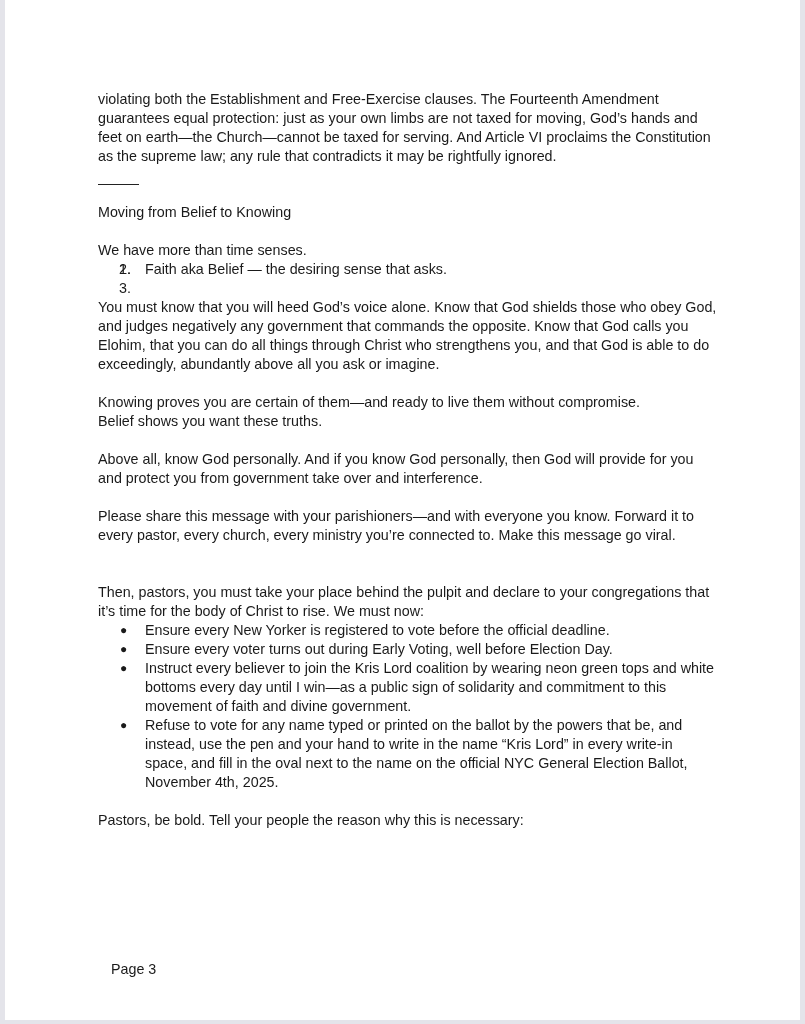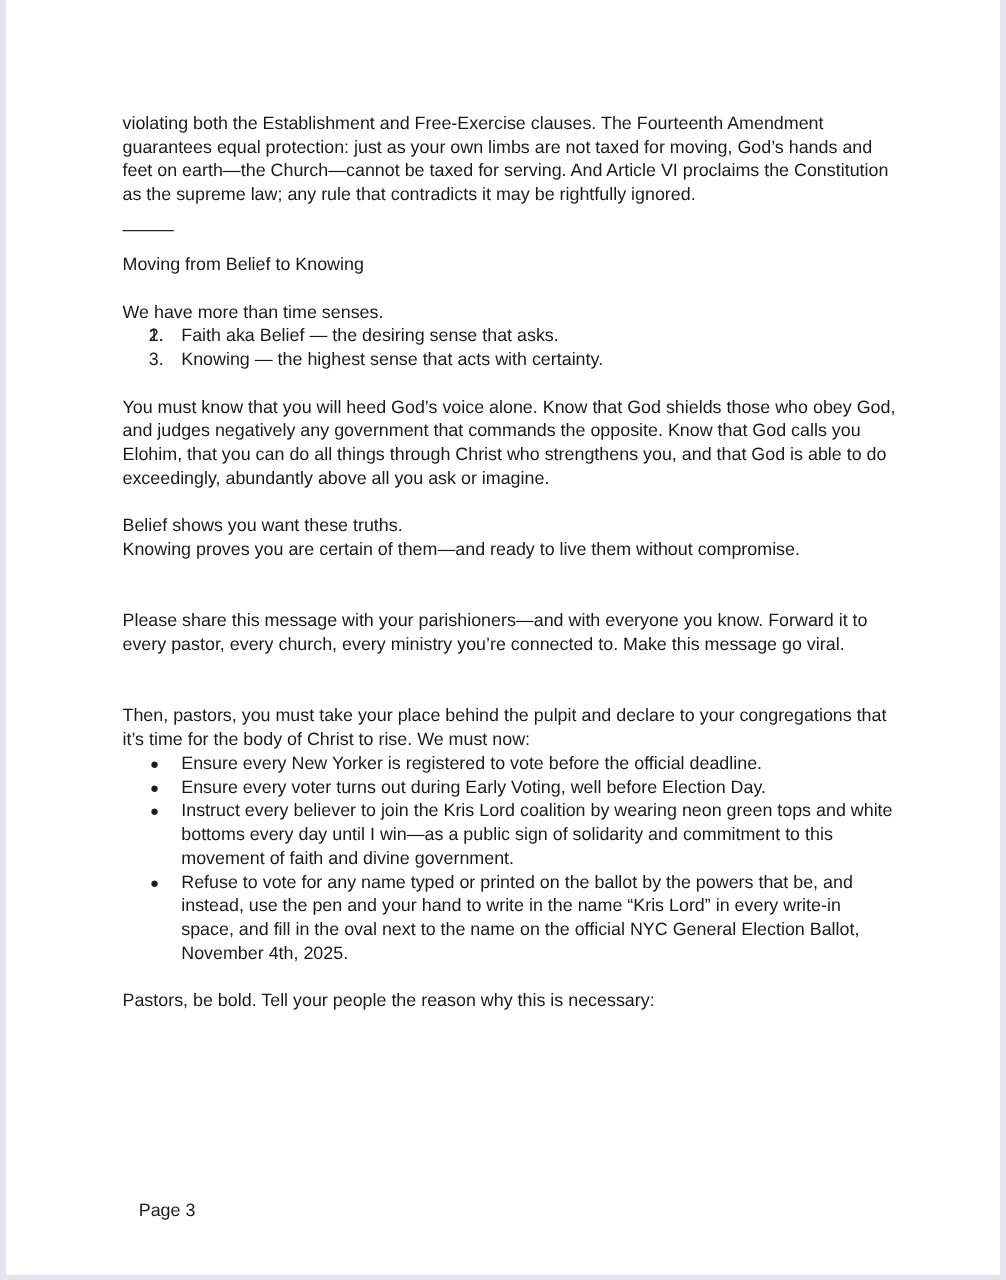--- a/index.html
+++ b/index.html
@@ -88,32 +88,32 @@
     <ol>
       <li class="num-item">
         <span class="marker">1.</span>
       </li>
       <li class="num-item">
         <span class="marker">2.</span>
         <span>Faith aka Belief — the desiring sense that asks.</span>
       </li>
       <li class="num-item">
         <span class="marker">3.</span>
-        <span>Knowing — the highest sense that acts with certainty.</span>
       </li>
     </ol>
     <div class="gap"></div>
 
     <p>You must know that you will heed God’s voice alone.  Know that God shields those who obey God, and judges negatively any government that commands the opposite.  Know that God calls you Elohim, that you can do all things through Christ who strengthens you, and that God is able to do exceedingly, abundantly above all you ask or imagine.</p>
     <div class="gap"></div>
 
+    <p>Knowing proves you are certain of them—and ready to live them without compromise.</p>
     <p>Belief shows you want these truths.</p>
-    <p>Knowing proves you are certain of them—and ready to live them without compromise.</p>
     <div class="gap"></div>
 
+    <p>Above all, know God personally. And if you know God personally, then God will provide for you and protect you from government take over and interference.</p>
     <div class="gap"></div>
 
     <p>Please share this message with your parishioners—and with everyone you know. Forward it to every pastor, every church, every ministry you’re connected to. Make this message go viral.</p>
     <div class="gap"></div>
 
     <div class="gap"></div>
 
     <p>Then, pastors, you must take your place behind the pulpit and declare to your congregations that it’s time for the body of Christ to rise. We must now:</p>
     <ul>
       <li class="bullet-item">

